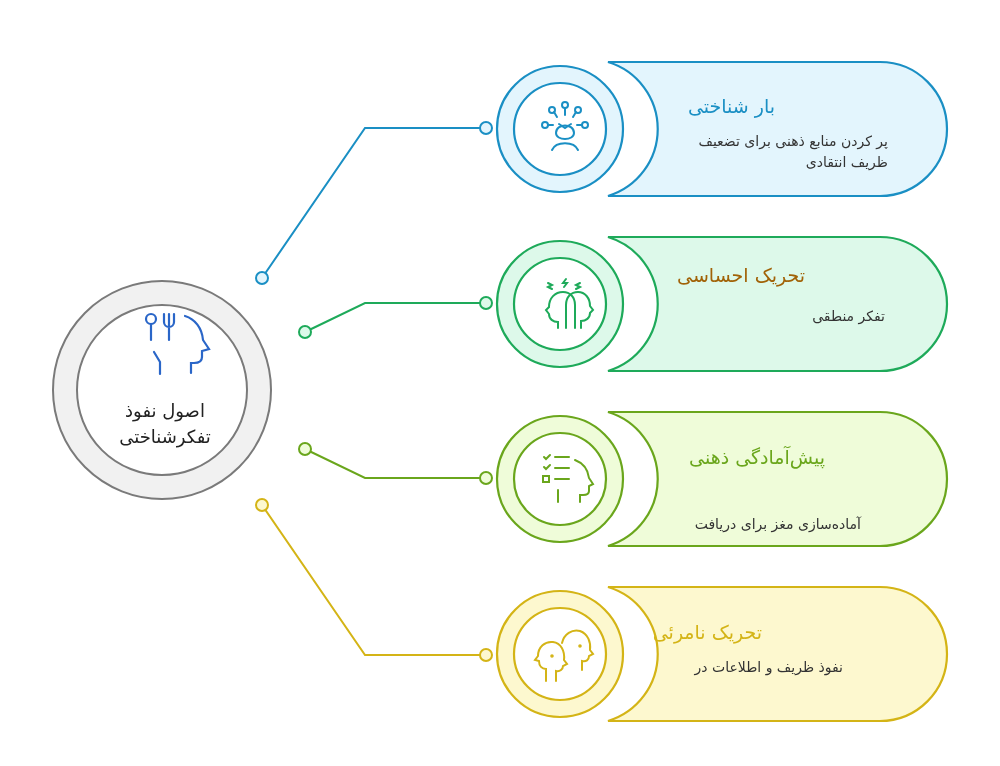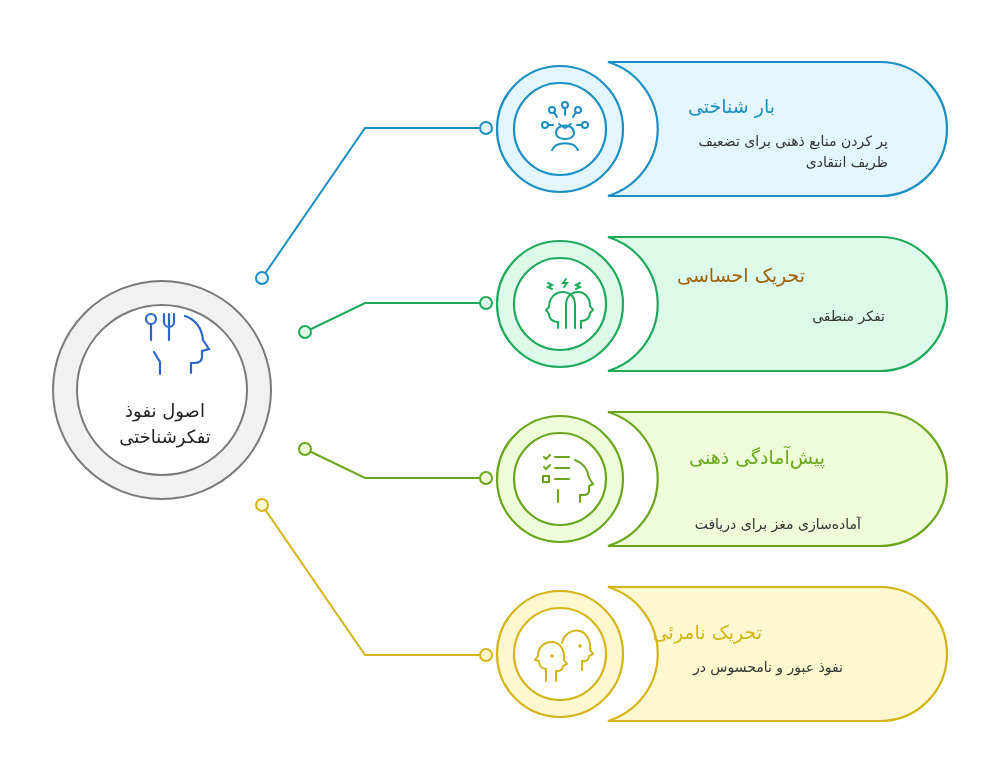--- a/index.html
+++ b/index.html
@@ -128,14 +128,14 @@
   <div>تفکر منطقی</div>
 </div>
 
 <div class="label card-title" style="right:175px; top:445px; color:#6aa61c;">پیش‌آمادگی ذهنی</div>
 <div class="label card-desc" style="right:139px; top:482px;margin-top:32px;">
   <div>آماده‌سازی مغز برای دریافت</div>
 </div>
 
 <div class="label card-title" style="right:238px; top:620px; color:#d4b416;">تحریک نامرئی</div>
 <div class="label card-desc" style="right:157px; top:657px;">
-  <div>نفوذ عبور و نامحسوس در</div>
+  <div>نفوذ ظریف و اطلاعات در</div>
 </div>
 
 </body></html>

